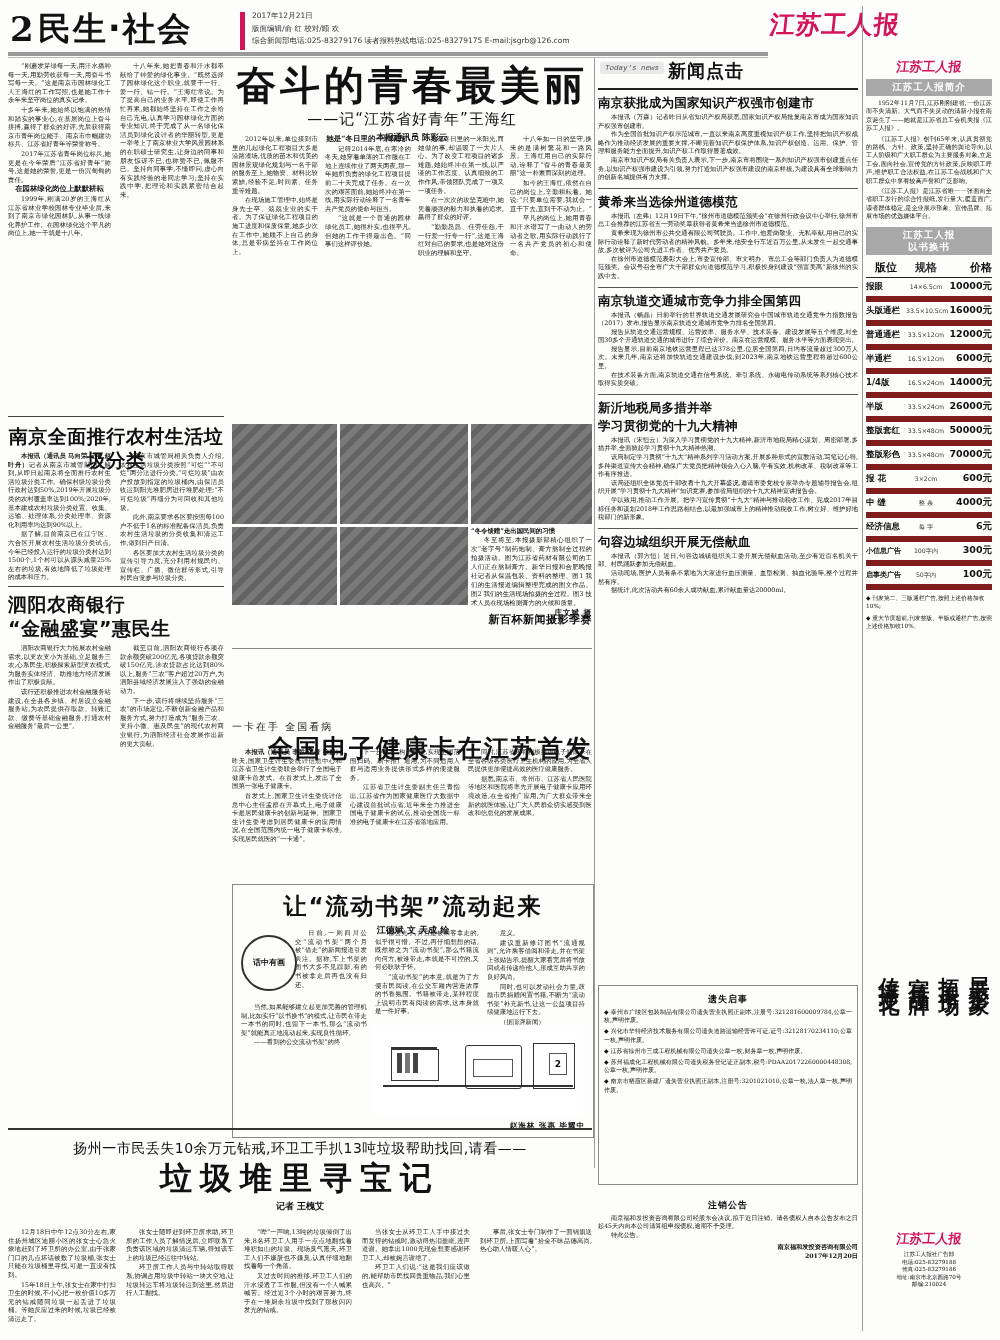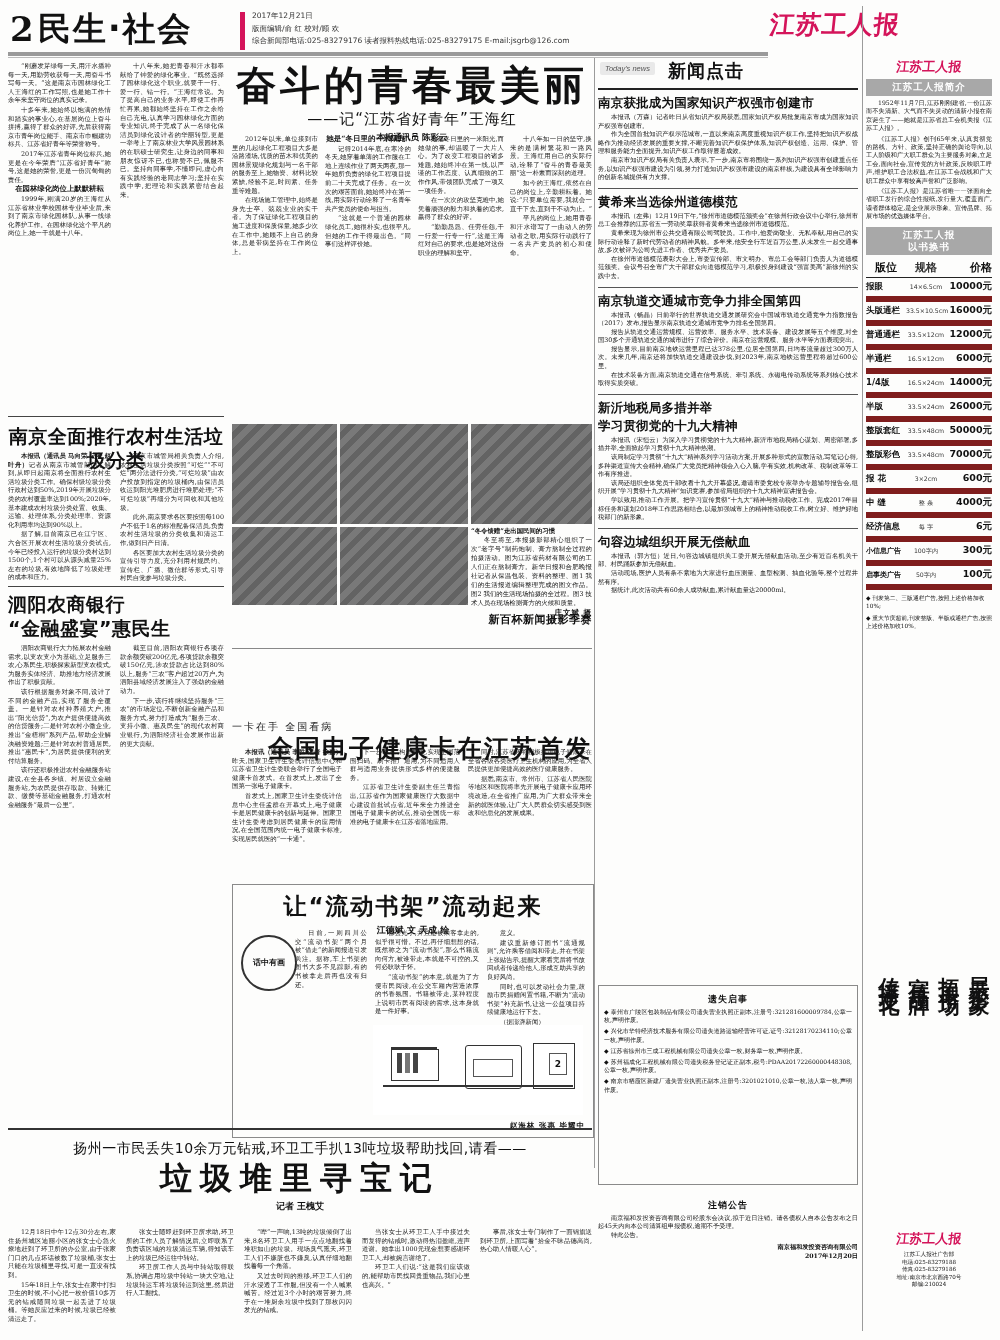--- a/index.html
+++ b/index.html
@@ -36,21 +36,21 @@
   .divline{background:#444;height:1px;}
   .divline2{background:#888;height:1px;}
   #news-col{position:absolute;left:598px;top:58px;width:260px;}
   #ad-col{position:absolute;left:866px;top:58px;width:126px;}
 
   .vsep{position:absolute;width:1px;background:#9b9b9b;}
 
   
   .today-box{position:relative;height:26px;}
   .today-en{position:absolute;left:2px;top:4px;font-size:7.5px;color:#555;background:#e9e9e9;padding:2px 5px;border-radius:2px;
-    font-family:Liberation Sans, sans-serif;font-style:italic;}
+    font-family:Liberation Mono, monospace;font-style:italic;}
   .today-cn{position:absolute;left:70px;top:1px;font-size:18px;font-weight:700;letter-spacing:1px;}
   .news-item{margin-bottom:6px;}
   .news-hd{font-size:12.5px;font-weight:700;line-height:16px;letter-spacing:0.2px;margin-bottom:2px;}
   .news-bd{font-size:6.3px;line-height:8.6px;text-align:justify;column-count:1;
     font-family:"DejaVu Serif","Liberation Serif",serif;word-break:break-all;}
   .news-bd p{margin:0;text-indent:13px;}
   .news-rule{height:1px;background:#555;margin:4px 0 5px 0;}
 
   
   .ad-logo{font-size:13px;font-weight:700;color:#d4145a;text-align:center;transform:skewX(-6deg);font-family:"DejaVu Serif",serif;}
@@ -176,21 +176,20 @@
   </div>
 
   <div class="divline" style="position:absolute;left:8px;top:586px;width:216px;"></div>
 
   <div style="position:absolute;left:8px;top:592px;width:216px;">
     <div class="hl-2">泗阳农商银行</div>
     <div class="hl-2">“金融盛宴”惠民生</div>
   </div>
   <div class="col-text" style="position:absolute;left:8px;top:644px;width:103px;height:470px;">
     <p>泗阳农商银行大力拓展农村金融需求,以支农支小为基础,立足服务三农,心系民生,积极探索新型支农模式,为服务实体经济、助推地方经济发展作出了积极贡献。</p>
-    <p>该行根据服务对象不同,设计了不同的金融产品,实现了服务全覆盖。一是针对农村种养殖大户,推出“阳光信贷”,为农户提供便捷高效的信贷服务;二是针对农村小微企业,推出“金梧桐”系列产品,帮助企业解决融资难题;三是针对农村普通居民,推出“惠民卡”,为居民提供便利的支付结算服务。</p>
     <p>该行还积极推进农村金融服务站建设,在全县各乡镇、村居设立金融服务站,为农民提供存取款、转账汇款、缴费等基础金融服务,打通农村金融服务“最后一公里”。</p>
   </div>
   <div class="col-text" style="position:absolute;left:120px;top:644px;width:104px;height:470px;">
     <p>截至目前,泗阳农商银行各项存款余额突破200亿元,各项贷款余额突破150亿元,涉农贷款占比达到80%以上,服务“三农”客户超过20万户,为泗阳县域经济发展注入了强劲的金融动力。</p>
     <p>下一步,该行将继续坚持服务“三农”的市场定位,不断创新金融产品和服务方式,努力打造成为“服务三农、支持小微、惠及民生”的现代农村商业银行,为泗阳经济社会发展作出新的更大贡献。</p>
   </div>
 
   <div class="photo-grid" style="position:absolute;left:232px;top:424px;width:360px;height:215px;">
     <div class="ph" style="left:0;top:0;width:105px;height:100px;"></div>
     <div class="ph" style="left:108px;top:0;width:128px;height:100px;"></div>
@@ -240,20 +239,24 @@
         <p>“流动书架”的本意,就是为了方便市民阅读,在公交车厢内营造浓厚的书香氛围。书籍被带走,某种程度上说明市民有阅读的需求,这本身就是一件好事。</p>
     </div>
     <div class="col-text" style="position:absolute;left:254px;top:44px;width:98px;height:150px;">
       <p>意义。</p>
         <p>建议重新修订图书“流通规则”,允许乘客借阅和带走,并在书架上张贴告示,提醒大家看完后将书放回或者传递给他人,形成互助共享的良好风尚。</p>
       <p>同时,也可以发动社会力量,鼓励市民捐赠闲置书籍,不断为“流动书架”补充新书,让这一公益项目持续健康地运行下去。</p>
         <p>（据澎湃新闻）</p>
         <p>（原载jsgrb_js@163.com）</p>
     </div>
 
+    <div class="col-text" style="position:absolute;left:8px;top:118px;width:126px;height:76px;">
+      <p>当然,如果能够建立起更加完善的管理机制,比如实行“以书换书”的模式,让市民在带走一本书的同时,也留下一本书,那么“流动书架”就能真正地流动起来,实现良性循环。</p>
+      <p>——看到的公交流动书架“的终</p>
+    </div>
 
     <div class="cartoon" style="position:absolute;left:140px;top:140px;width:210px;height:90px;">
       <div class="toon-ln" style="left:10px;top:60px;width:190px;height:1.5px;"></div>
       <div class="toon-ln" style="left:18px;top:22px;width:46px;height:1.5px;"></div>
       <div style="position:absolute;left:18px;top:24px;width:46px;height:30px;border:1.5px solid #333;"></div>
       <div style="position:absolute;left:24px;top:28px;width:5px;height:20px;background:#444;"></div>
       <div style="position:absolute;left:32px;top:28px;width:5px;height:20px;background:#777;"></div>
       <div style="position:absolute;left:40px;top:28px;width:5px;height:20px;background:#444;"></div>
       <div style="position:absolute;left:92px;top:20px;width:55px;height:42px;border:1.5px solid #333;border-radius:3px;"></div>
       <div style="position:absolute;left:100px;top:34px;width:38px;height:16px;border:1.2px solid #555;"></div>

